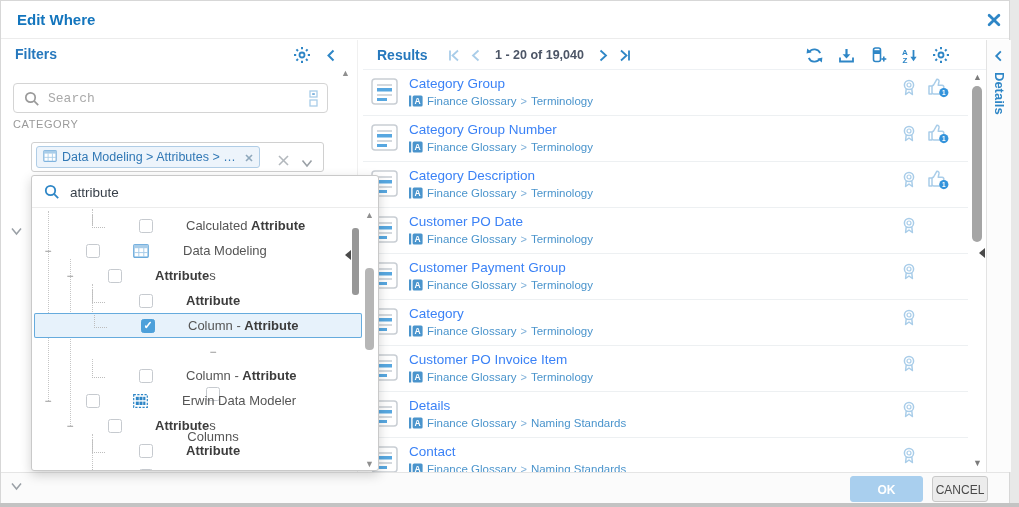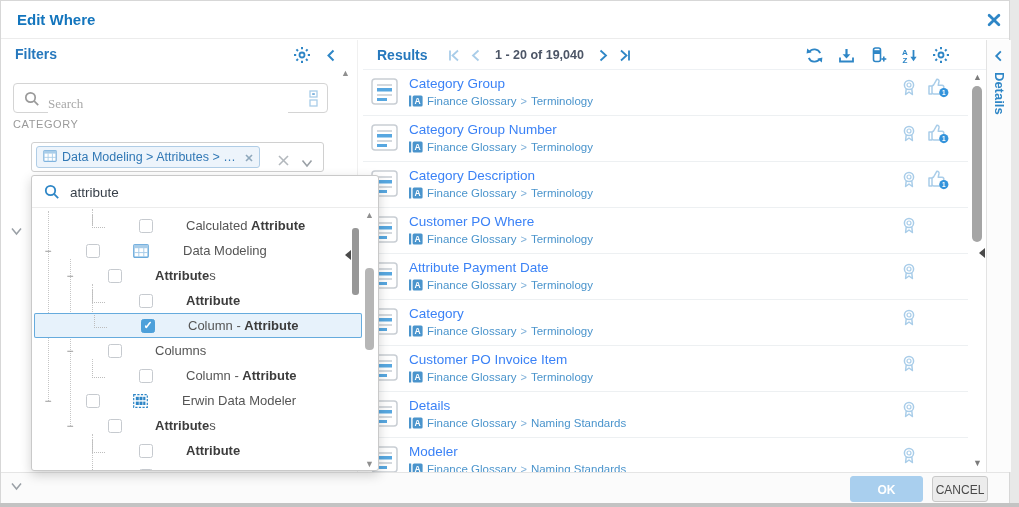--- a/index.html
+++ b/index.html
@@ -18,21 +18,21 @@
 
   
   .filters { position:absolute; left:0; top:39px; width:357px; height:432px; background:#fff; border-right:1px solid #f0f0f0; }
   .filters-title { position:absolute; left:14px; top:6px; font-size:14px; font-weight:bold; color:#2678bd; }
   .filters-gear { position:absolute; left:292px; top:6px; cursor:pointer; }
   .filters-collapse { position:absolute; left:324px; top:8px; cursor:pointer; }
   .searchbox { position:absolute; left:12px; top:43px; width:315px; height:30px; border:1px solid #d4d4d4;
     border-radius:4px; background:#fff; }
   .searchbox .mag { position:absolute; left:10px; top:7px; }
   .searchbox input { position:absolute; left:34px; top:3px; width:240px; height:22px; border:none; outline:none;
-    font-size:13px; color:#737373; font-family:Liberation Serif, serif;margin-top:6px; }
+    font-size:13px; color:#737373; font-family:Liberation Mono, monospace; }
   .searchbox input::placeholder { color:#a9a9a9; }
   .searchbox .sq { position:absolute; right:8px; top:6px; }
   .cat-label { position:absolute; left:12px; top:78px; font-size:11px; color:#9a9a9a; letter-spacing:.6px; }
   .select { position:absolute; left:30px; top:102px; width:293px; height:30px; border:1px solid #d0d0d0; border-radius:3px; background:#fff; }
   .tag { position:absolute; left:4px; top:3px; height:22px; display:flex; align-items:center; padding:0 6px;
     background:#edf4fb; border:1px solid #b0cde6; border-radius:3px; max-width:224px; }
   .tag .t-ic { margin-right:5px; flex:0 0 auto; }
   .tag .t-txt { font-size:12.5px; color:#3178b5; white-space:nowrap; overflow:hidden; text-overflow:ellipsis; max-width:186px; }
   .tag .t-x { margin-left:6px; cursor:pointer; flex:0 0 auto; }
   .sel-clear { position:absolute; right:34px; top:9px; cursor:pointer; }
@@ -263,21 +263,21 @@
           <div class="trow" style="top: 79px; padding-left: 60px;">
             <span class="elbow"></span>
             <span class="cb"></span>
             <span class="t-label"><span></span><b>Attribute</b><span></span></span>
           </div>
           <div class="trow selected" style="top: 104px; padding-left: 60px;">
             <span class="elbow"></span>
             <span class="cb checked"></span>
             <span class="t-label"><span>Column - </span><b>Attribute</b><span></span></span>
           </div>
-          <div class="trow" style="top: 129px; padding-left: 32px;">
+          <div class="trow" style="top: 136px; padding-left: 32px; flex-direction: column;">
             <span class="expander"></span>
             <span class="cb"></span>
             <span class="t-label"><span></span><b></b><span>Columns</span></span>
           </div>
           <div class="trow" style="top: 154px; padding-left: 60px;">
             <span class="elbow"></span>
             <span class="cb"></span>
             <span class="t-label"><span>Column - </span><b>Attribute</b><span></span></span>
           </div>
           <div class="trow" style="top: 179px; padding-left: 10px;">
@@ -501,21 +501,21 @@
               </svg></span>
           </div>
           <div class="rrow">
             <span class="doc"><svg width="27" height="27" viewBox="0 0 27 27">
                 <rect x="1" y="1" width="25" height="25" rx="3" fill="#fff" stroke="#c9ced4" stroke-width="1.5"></rect>
                 <rect x="6" y="6" width="15" height="2" fill="#d4d9de"></rect>
                 <rect x="6" y="10" width="15" height="3.5" fill="#57a7e0"></rect>
                 <rect x="6" y="16" width="15" height="2" fill="#d4d9de"></rect>
                 <rect x="6" y="20" width="10" height="3" fill="#57a7e0"></rect>
               </svg></span>
-            <div class="r-t">Customer PO Where</div>
+            <div class="r-t">Customer PO Date</div>
             <div class="r-path">
               <span style="display: inline-flex;">
                 <svg width="14" height="12" viewBox="0 0 14 12">
                   <rect x="0" y="0.5" width="2.2" height="11" fill="#4a94cc"></rect>
                   <rect x="3.6" y="0.5" width="10" height="11" rx="1.5" fill="#4a94cc"></rect>
                   <text x="8.6" y="9.2" font-size="8.5" font-weight="bold" fill="#fff" text-anchor="middle" font-family="Liberation Sans,sans-serif">A</text>
                 </svg>
               </span>
               <a>Finance Glossary</a>
               <span class="sep">&gt;</span>
@@ -528,21 +528,21 @@
               </svg></span>
           </div>
           <div class="rrow">
             <span class="doc"><svg width="27" height="27" viewBox="0 0 27 27">
                 <rect x="1" y="1" width="25" height="25" rx="3" fill="#fff" stroke="#c9ced4" stroke-width="1.5"></rect>
                 <rect x="6" y="6" width="15" height="2" fill="#d4d9de"></rect>
                 <rect x="6" y="10" width="15" height="3.5" fill="#57a7e0"></rect>
                 <rect x="6" y="16" width="15" height="2" fill="#d4d9de"></rect>
                 <rect x="6" y="20" width="10" height="3" fill="#57a7e0"></rect>
               </svg></span>
-            <div class="r-t">Attribute Payment Date</div>
+            <div class="r-t">Customer Payment Group</div>
             <div class="r-path">
               <span style="display: inline-flex;">
                 <svg width="14" height="12" viewBox="0 0 14 12">
                   <rect x="0" y="0.5" width="2.2" height="11" fill="#4a94cc"></rect>
                   <rect x="3.6" y="0.5" width="10" height="11" rx="1.5" fill="#4a94cc"></rect>
                   <text x="8.6" y="9.2" font-size="8.5" font-weight="bold" fill="#fff" text-anchor="middle" font-family="Liberation Sans,sans-serif">A</text>
                 </svg>
               </span>
               <a>Finance Glossary</a>
               <span class="sep">&gt;</span>
@@ -636,21 +636,21 @@
               </svg></span>
           </div>
           <div class="rrow">
             <span class="doc"><svg width="27" height="27" viewBox="0 0 27 27">
                 <rect x="1" y="1" width="25" height="25" rx="3" fill="#fff" stroke="#c9ced4" stroke-width="1.5"></rect>
                 <rect x="6" y="6" width="15" height="2" fill="#d4d9de"></rect>
                 <rect x="6" y="10" width="15" height="3.5" fill="#57a7e0"></rect>
                 <rect x="6" y="16" width="15" height="2" fill="#d4d9de"></rect>
                 <rect x="6" y="20" width="10" height="3" fill="#57a7e0"></rect>
               </svg></span>
-            <div class="r-t">Modeler</div>
+            <div class="r-t">Contact</div>
             <div class="r-path">
               <span style="display: inline-flex;">
                 <svg width="14" height="12" viewBox="0 0 14 12">
                   <rect x="0" y="0.5" width="2.2" height="11" fill="#4a94cc"></rect>
                   <rect x="3.6" y="0.5" width="10" height="11" rx="1.5" fill="#4a94cc"></rect>
                   <text x="8.6" y="9.2" font-size="8.5" font-weight="bold" fill="#fff" text-anchor="middle" font-family="Liberation Sans,sans-serif">A</text>
                 </svg>
               </span>
               <a>Finance Glossary</a>
               <span class="sep">&gt;</span>

